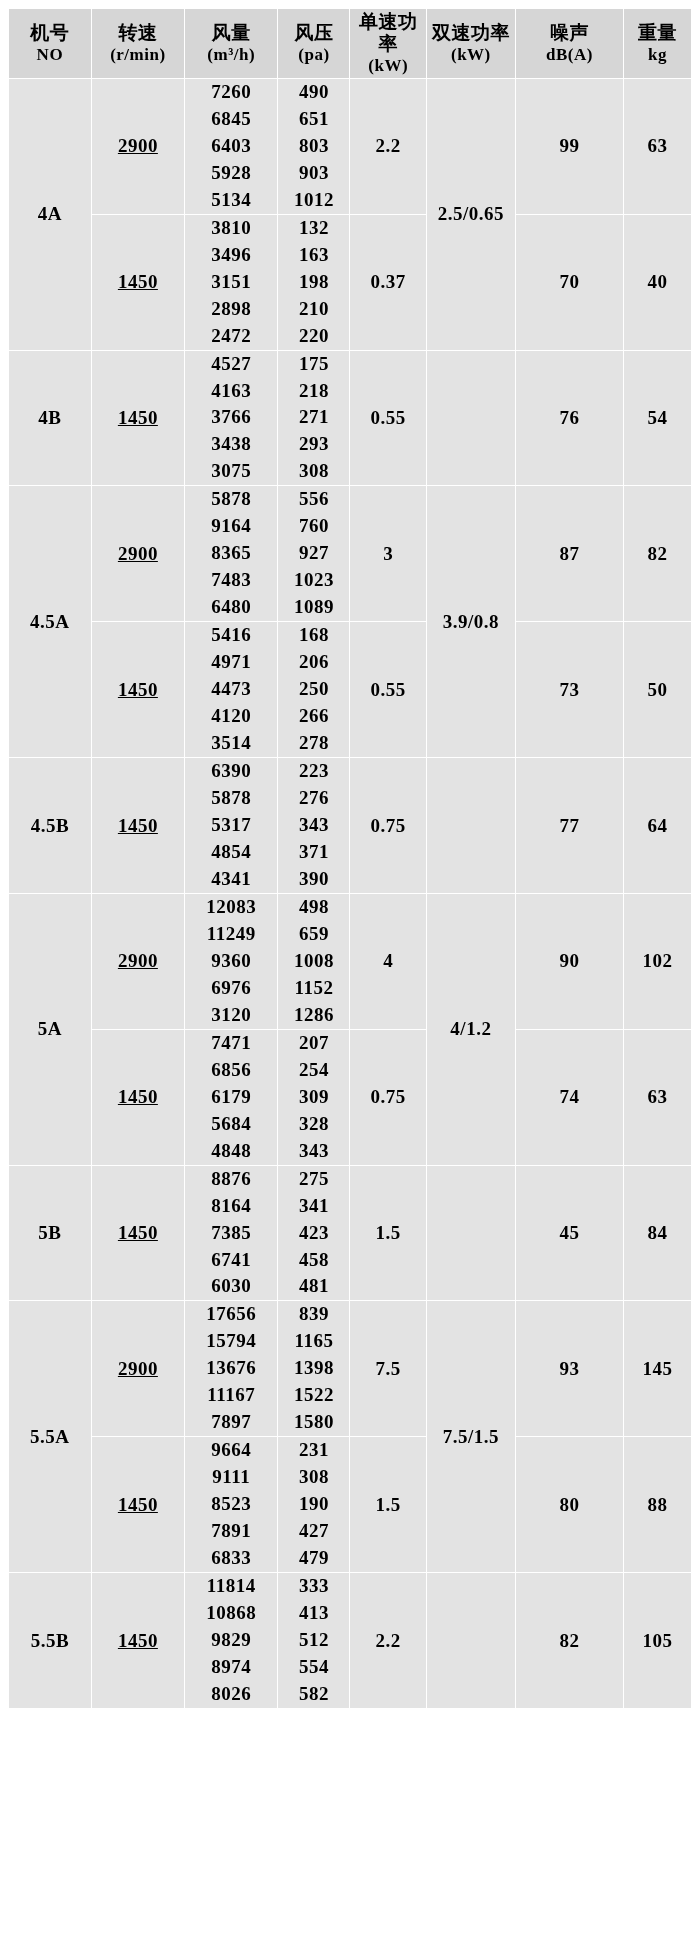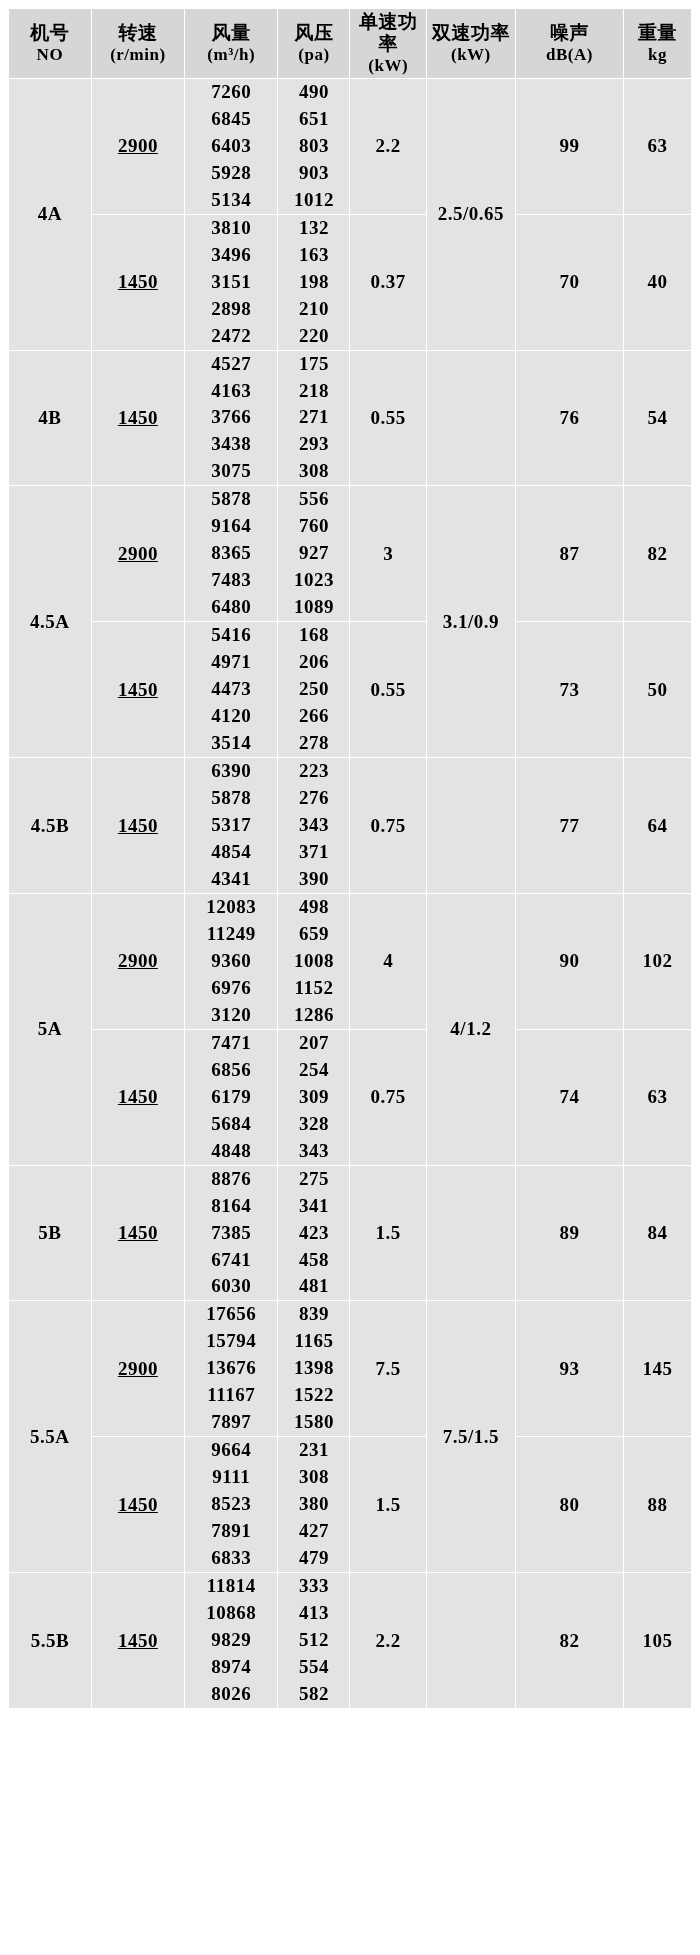--- a/index.html
+++ b/index.html
@@ -235,21 +235,21 @@
           <td class="col-press">
             <span class="stack">
               <span>556</span>
               <span>760</span>
               <span>927</span>
               <span>1023</span>
               <span>1089</span>
             </span>
           </td>
           <td class="power1">3</td>
-          <td class="power2" rowspan="2">3.1/0.9</td>
+          <td class="power2" rowspan="2">3.9/0.8</td>
           <td class="noise">87</td>
           <td class="weight">82</td>
         </tr>
         <tr>
           <td class="rpm">1450</td>
           <td class="col-flow">
             <span class="stack">
               <span>5416</span>
               <span>4971</span>
               <span>4473</span>
@@ -362,21 +362,21 @@
             <span class="stack">
               <span>275</span>
               <span>341</span>
               <span>423</span>
               <span>458</span>
               <span>481</span>
             </span>
           </td>
           <td class="power1">1.5</td>
           <td class="power2" rowspan="1"></td>
-          <td class="noise">89</td>
+          <td class="noise">45</td>
           <td class="weight">84</td>
         </tr>
         <tr class="grp-sep">
           <td class="model" rowspan="2">5.5A</td>
           <td class="rpm">2900</td>
           <td class="col-flow">
             <span class="stack">
               <span>17656</span>
               <span>15794</span>
               <span>13676</span>
@@ -406,21 +406,21 @@
               <span>9111</span>
               <span>8523</span>
               <span>7891</span>
               <span>6833</span>
             </span>
           </td>
           <td class="col-press">
             <span class="stack">
               <span>231</span>
               <span>308</span>
-              <span>380</span>
+              <span>190</span>
               <span>427</span>
               <span>479</span>
             </span>
           </td>
           <td class="power1">1.5</td>
           <td class="noise">80</td>
           <td class="weight">88</td>
         </tr>
         <tr class="grp-sep">
           <td class="model" rowspan="1">5.5B</td>

